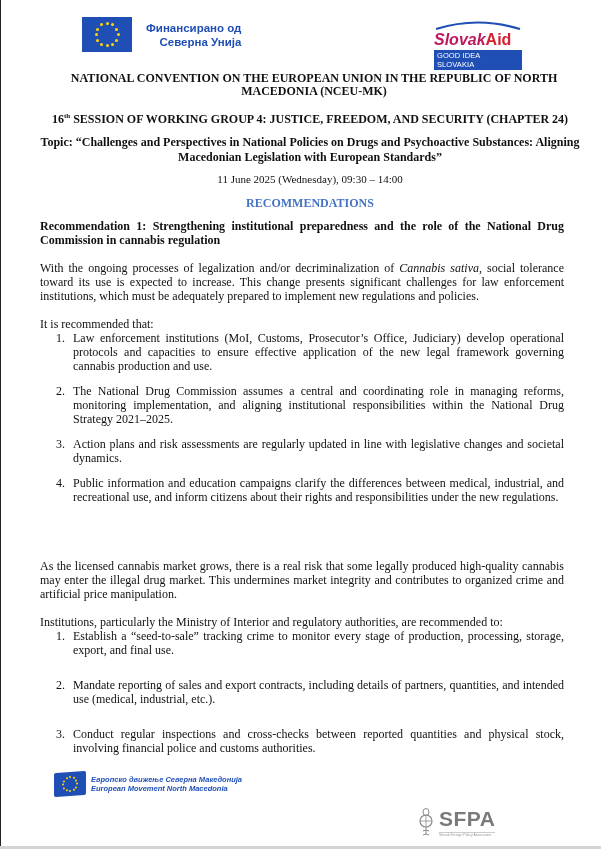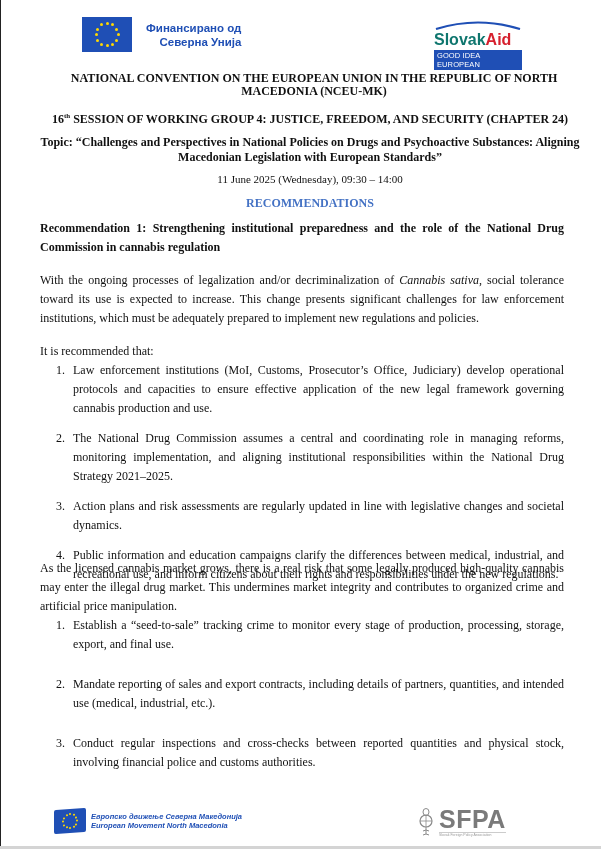--- a/index.html
+++ b/index.html
@@ -13,49 +13,49 @@
 
   
   .eu-logo { position: absolute; left: 82px; top: 17px; display: flex; align-items: center; text-align: right; }
   .eu-flag { width: 50px; height: 35px; background: #1f4fb5; position: relative; }
   .eu-flag .star { position: absolute; width: 3px; height: 3px; background: #ffd800; border-radius: 50%; }
   .eu-text { margin-left: 14px; font-family: "Liberation Sans", sans-serif; font-weight: bold; font-size: 11.5px; line-height: 14px; color: #1f4fb5; }
 
   .slovakaid { position: absolute; left: 434px; top: 16px; width: 92px; }
   .sa-arc { width: 88px; height: 10px; }
   .sa-word { font-family: "Liberation Sans", sans-serif; font-weight: bold; font-size: 16px; line-height: 16px; margin-top: -2px; }
-  .sa-word .s1 { color: #0f766e; }
+  .sa-word .s1 { color: #be185d; font-style: italic; }
   .sa-word .s2 { color: #d6202e; }
   .sa-band { margin-top: 2px; background: #1f4fb5; color: #fff; font-family: "Liberation Sans", sans-serif; font-size: 7.5px; padding: 1px 3px; width: 82px; letter-spacing: 0.1px; }
 
   
   .center { text-align: center; }
   .t1 { position: absolute; left: 48px; width: 532px; top: 72px; font-weight: bold; font-size: 12px; line-height: 13px; }
   .t2 { position: absolute; left: 40px; width: 540px; top: 109px; font-weight: bold; font-size: 12px; line-height: 14px; white-space: nowrap; }
   .t2 sup { font-size: 7px; }
   .t3 { position: absolute; left: 40px; width: 540px; top: 135px; font-weight: bold; font-size: 12px; line-height: 14.5px; }
   .t4 { position: absolute; left: 40px; width: 540px; top: 173px; font-weight: normal; font-size: 11px; }
   .t5 { position: absolute; left: 40px; width: 540px; top: 196px; font-weight: bold; font-size: 12px; color: #4472c4; text-align: center; }
 
-  .content { position: absolute; left: 40px; width: 524px; font-size: 12px; line-height: 19px; text-align: justify; }
+  .content { position: absolute; left: 40px; width: 524px; font-size: 12px; line-height: 14px; text-align: justify; }
   .h { font-weight: bold; }
   .list { margin: 0; padding: 0; list-style: none; }
   .list li { position: relative; padding-left: 33px; margin-bottom: 11px; text-align: justify; }
   .list li .num { position: absolute; left: 16px; top: 0; }
 
   
-  .emnm { position: absolute; left: 54px; top: 809px; display: flex; align-items: center; }
+  .emnm { position: absolute; left: 54px; top: 772px; display: flex; align-items: center; }
   .emnm-flag { width: 32px; height: 24px; background: #1f4fb5; position: relative; transform: skewY(-4deg); border-radius: 2px; }
   .emnm-flag .star { position: absolute; width: 2px; height: 2px; background: #ffd800; border-radius: 50%; }
   .emnm-text { margin-left: 5px; font-family: "Liberation Sans", sans-serif; font-style: italic; font-weight: bold; font-size: 7.5px; line-height: 9px; color: #1f4fb5; }
 
   .sfpa { position: absolute; left: 418px; top: 807px; display: flex; align-items: center; }
   .sfpa-emblem { width: 16px; height: 30px; }
   .sfpa-words { margin-left: 5px; }
-  .sfpa-word { font-family: "Liberation Sans", sans-serif; font-weight: bold; font-size: 25px; line-height: 24px; color: #7a7a7a; letter-spacing: 0.5px; }
+  .sfpa-word { font-family: "Liberation Sans", sans-serif; font-weight: bold; font-size: 21px; line-height: 24px; color: #7a7a7a; letter-spacing: 0.5px; }
   .sfpa-sub { font-family: "Liberation Sans", sans-serif; font-size: 3.5px; color: #9a9a9a; border-top: 1px solid #ccc; margin-top: 1px; }
 </style>
 </head>
 <body>
 
 <div class="left-edge"></div>
 
 <div class="eu-logo">
   <div class="eu-flag" id="euflag">
       <span class="star" style="left: 34.5px; top: 16px;"></span>
@@ -77,21 +77,21 @@
   </div>
 </div>
 
 <div class="slovakaid">
   <svg class="sa-arc" viewBox="0 0 88 10">
     <path d="M2 9 Q44 -4 86 9" stroke="#1f4fb5" stroke-width="2.2" fill="none"></path>
   </svg>
   <div class="sa-word">
     <span class="s1">Slovak</span><span class="s2">Aid</span>
   </div>
-  <div class="sa-band">GOOD IDEA EUROPEAN</div>
+  <div class="sa-band">GOOD IDEA SLOVAKIA</div>
 </div>
 
 <div class="t1 center">NATIONAL CONVENTION ON THE EUROPEAN UNION IN THE REPUBLIC OF NORTH MACEDONIA (NCEU-MK)</div>
 <div class="t2 center"><span>16</span><sup>th</sup><span> SESSION OF WORKING GROUP 4: JUSTICE, FREEDOM, AND SECURITY (CHAPTER 24)</span></div>
 <div class="t3 center">Topic: “Challenges and Perspectives in National Policies on Drugs and Psychoactive Substances: Aligning Macedonian Legislation with European Standards”</div>
 <div class="t4 center">11 June 2025 (Wednesday), 09:30 – 14:00</div>
 <div class="t5 center">RECOMMENDATIONS</div>
 
 <div class="content" style="top:219px;">
   <div class="h">Recommendation 1: Strengthening institutional preparedness and the role of the National Drug Commission in cannabis regulation</div>
@@ -100,20 +100,21 @@
   <ul class="list">
     <li><span class="num">1.</span><span>Law enforcement institutions (MoI, Customs, Prosecutor’s Office, Judiciary) develop operational protocols and capacities to ensure effective application of the new legal framework governing cannabis production and use.</span></li>
     <li><span class="num">2.</span><span>The National Drug Commission assumes a central and coordinating role in managing reforms, monitoring implementation, and aligning institutional responsibilities within the National Drug Strategy 2021–2025.</span></li>
     <li><span class="num">3.</span><span>Action plans and risk assessments are regularly updated in line with legislative changes and societal dynamics.</span></li>
     <li style="margin-bottom:0;"><span class="num">4.</span><span>Public information and education campaigns clarify the differences between medical, industrial, and recreational use, and inform citizens about their rights and responsibilities under the new regulations.</span></li>
   </ul>
 </div>
 
 <div class="content" style="top:545px;">
   <div style="margin-top:14px;">As the licensed cannabis market grows, there is a real risk that some legally produced high-quality cannabis may enter the illegal drug market. This undermines market integrity and contributes to organized crime and artificial price manipulation.</div>
+  <div style="margin-top:14px;">Institutions, particularly the Ministry of Interior and regulatory authorities, are recommended to:</div>
   <ul class="list">
     <li style="margin-bottom:21px;"><span class="num">1.</span><span>Establish a “seed-to-sale” tracking crime to monitor every stage of production, processing, storage, export, and final use.</span></li>
     <li style="margin-bottom:21px;"><span class="num">2.</span><span>Mandate reporting of sales and export contracts, including details of partners, quantities, and intended use (medical, industrial, etc.).</span></li>
     <li style="margin-bottom:0;"><span class="num">3.</span><span>Conduct regular inspections and cross-checks between reported quantities and physical stock, involving financial police and customs authorities.</span></li>
   </ul>
 </div>
 
 <div class="emnm">
   <div class="emnm-flag" id="emnmflag">
       <span class="star" style="left: 22px; top: 11px;"></span>

